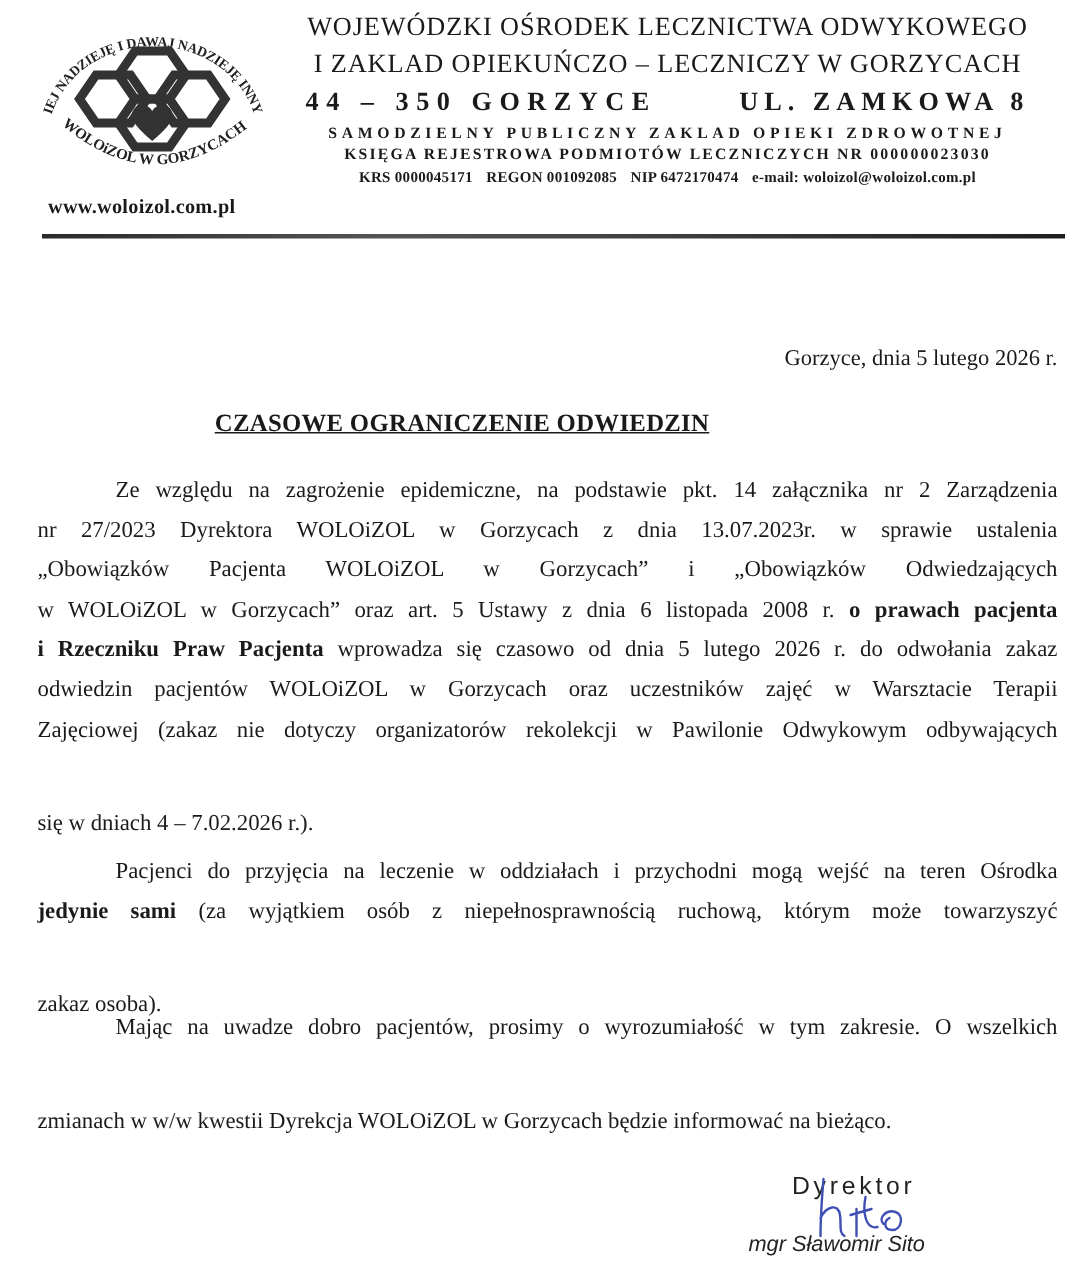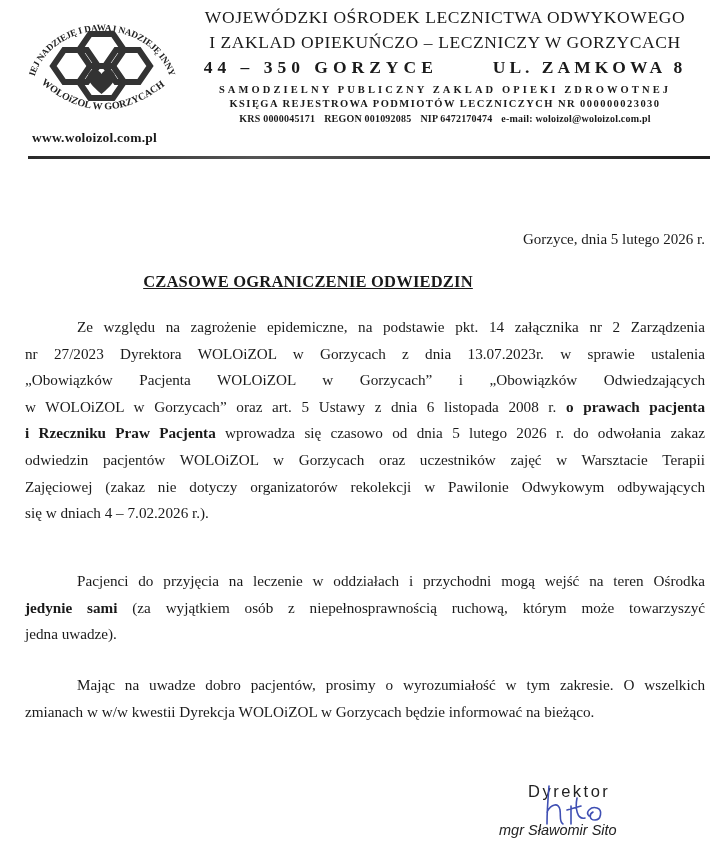--- a/index.html
+++ b/index.html
@@ -21,21 +21,21 @@
   #hl6 { top: 113px; font-size: 10px; font-weight: bold; letter-spacing: 0.2px; }
   #hl6 span + span { margin-left: 9px; }
   #hl7 { top: 134px; font-size: 13px; letter-spacing: 0.1px; }
   #sepline { position: absolute; left: 28px; top: 156px; width: 682px; height: 3px; background: linear-gradient(90deg,#2a2a2a,#555,#3a3a3a,#1f1f1f); }
 
   #date { position: absolute; right: 8px; top: 190px; font-size: 15px; margin-top: 41px; }
   #title { position: absolute; left: 0; width: 616px; top: 272px; text-align: center; font-size: 16.5px; font-weight: bold; text-decoration: underline; letter-spacing: 0.2px; }
 
   .para { position: absolute; left: 25px; width: 680px; font-size: 15.2px; line-height: 26.6px; text-align: justify; text-align-last: left; }
   .para .ln { display: block; text-align: justify; text-align-last: justify; }
-  .para .ln.last { text-align-last: left; }
+  .para .ln.last { text-align-last: left; margin-top: 36px; }
   .para .ln.ind { padding-left: 52px; }
   #p1 { top: 314px; }
   #p2 { top: 568px; }
   #p3 { top: 672px; }
   b { font-weight: bold; }
 
   #signature { position: absolute; left: 481px; top: 778px; width: 200px; height: 70px; }
   #sig-role { position: absolute; left: 47px; top: 4px; font-size: 16.5px; letter-spacing: 2.5px; color: #222; }
   #sig-scribble { position: absolute; left: 60px; top: 6px; width: 80px; height: 44px; }
   #sig-name { position: absolute; left: 18px; top: 44px; font-size: 14.5px; font-style: italic; color: #222; }
@@ -88,21 +88,21 @@
   <span class="ln"><span>w WOLOiZOL w Gorzycach” oraz art. 5 Ustawy z dnia 6 listopada 2008 r. </span><b>o prawach pacjenta</b></span>
   <span class="ln"><b>i Rzeczniku Praw Pacjenta</b><span> wprowadza się czasowo od dnia 5 lutego 2026 r. do odwołania zakaz</span></span>
   <span class="ln">odwiedzin pacjentów WOLOiZOL w Gorzycach oraz uczestników zajęć w Warsztacie Terapii</span>
   <span class="ln">Zajęciowej (zakaz nie dotyczy organizatorów rekolekcji w Pawilonie Odwykowym odbywających</span>
   <span class="ln last">się w dniach 4 – 7.02.2026 r.).</span>
 </div>
 
 <div id="p2" class="para serif">
   <span class="ln ind">Pacjenci do przyjęcia na leczenie w oddziałach i przychodni mogą wejść na teren Ośrodka</span>
   <span class="ln"><b>jedynie sami</b><span> (za wyjątkiem osób z niepełnosprawnością ruchową, którym może towarzyszyć</span></span>
-  <span class="ln last">jedna uwadze).</span>
+  <span class="ln last">zakaz osoba).</span>
 </div>
 
 <div id="p3" class="para serif">
   <span class="ln ind">Mając na uwadze dobro pacjentów, prosimy o wyrozumiałość w tym zakresie. O wszelkich</span>
   <span class="ln last">zmianach w w/w kwestii Dyrekcja WOLOiZOL w Gorzycach będzie informować na bieżąco.</span>
 </div>
 
 <div id="signature">
   <div id="sig-role" class="sans">Dyrektor</div>
   <svg id="sig-scribble" viewBox="0 0 80 44">

